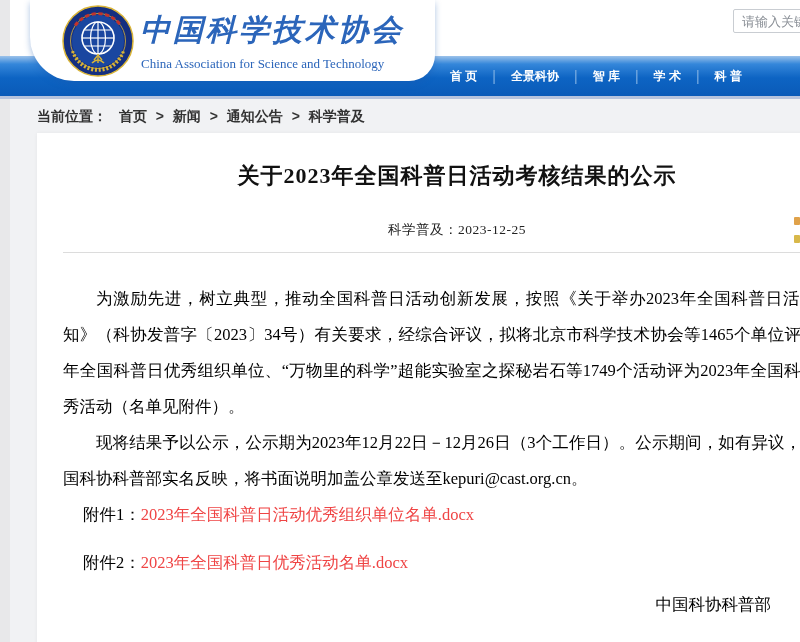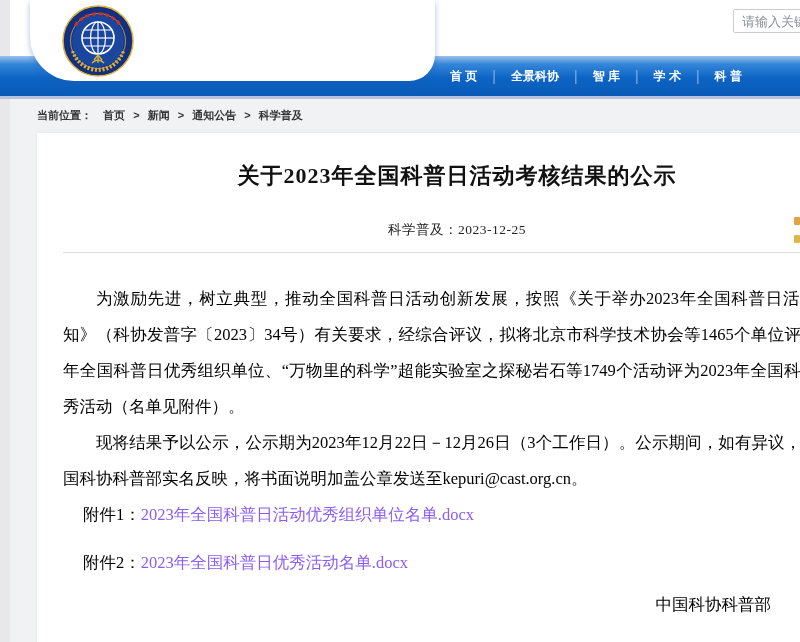--- a/index.html
+++ b/index.html
@@ -61,21 +61,21 @@
   }
   .site-title-en {
     position: absolute; left: 111px; top: 56px; width: 290px;
     font-family: "Liberation Serif", serif; font-size: 13px; color: #2b65ba;
     white-space: nowrap;
   }
   
   .breadcrumb {
     position: absolute; left: 37px; top: 108px; z-index: 2;
     font-family: "Liberation Sans", sans-serif; font-weight: bold;
-    font-size: 11px; color: #333; white-space: nowrap;
+    font-size: 14px; color: #333; white-space: nowrap;
   }
   .breadcrumb a { color: #333; text-decoration: none; cursor: pointer; }
   .bc-sep { margin: 0 5px; font-weight: bold; }
   .bc-label { margin-right: 8px; }
   
   .article {
     position: absolute; left: 37px; top: 133px; width: 840px; height: 560px;
     background: #ffffff; z-index: 2; padding: 20px 26px 0 26px;
     box-shadow: 0 0 4px rgba(0,0,0,0.05);
   }
@@ -94,21 +94,21 @@
   .divider { border: none; border-top: 1px solid #dcdcdc; margin-top: 13px; }
   .article p {
     margin-top: 28px; margin-bottom: 0;
     font-size: 16.5px; line-height: 36px; color: #000;
     text-indent: 2em; text-align: justify;
   }
   .article p + p { margin-top: 0; }
   .att { margin-left: 20px; font-size: 16.5px; line-height: 36px; color: #000; }
   .att.first { margin-top: 0; }
   .att.second { margin-top: 12px; }
-  .att-link { color: #8b5cf6; text-decoration: none; cursor: pointer; }
+  .att-link { color: #ef4444; text-decoration: none; cursor: pointer; }
   .sig-org {
     margin-top: 6px; text-align: right; padding-right: 80px;
     font-size: 16.5px; line-height: 36px; color: #000;
   }
   .sig-date {
     margin-top: 13px; text-align: right; padding-right: 80px;
     font-size: 16.5px; line-height: 36px; color: #000;
   }
 </style>
 </head>
@@ -145,20 +145,22 @@
     <circle cx="36" cy="33" r="16" fill="none" stroke="#ffffff" stroke-width="1.6"></circle>
     <ellipse cx="36" cy="33" rx="7.5" ry="16" fill="none" stroke="#ffffff" stroke-width="1.2"></ellipse>
     <line x1="36" y1="17" x2="36" y2="49" stroke="#ffffff" stroke-width="1.2"></line>
     <line x1="20" y1="33" x2="52" y2="33" stroke="#ffffff" stroke-width="1.2"></line>
     <line x1="23" y1="25" x2="49" y2="25" stroke="#ffffff" stroke-width="1"></line>
     <line x1="23" y1="41" x2="49" y2="41" stroke="#ffffff" stroke-width="1"></line>
     <path d="M 30 58 Q 36 52 42 58" fill="none" stroke="#d9b437" stroke-width="1.6"></path>
     <path d="M 32 55 L 36 50 L 40 55" fill="none" stroke="#d9b437" stroke-width="1.4"></path>
     <line x1="36" y1="49" x2="36" y2="58" stroke="#d9b437" stroke-width="1.4"></line>
   </svg>
+  <div class="site-title-zh">中国科学技术协会</div>
+  <div class="site-title-en">China Association for Science and Technology</div>
 </div>
 
 <div class="breadcrumb">
   <span class="bc-label">当前位置：</span>
   <a>首页</a>
   <span class="bc-sep">&gt;</span>
   <a>新闻</a>
   <span class="bc-sep">&gt;</span>
   <a>通知公告</a>
   <span class="bc-sep">&gt;</span>

